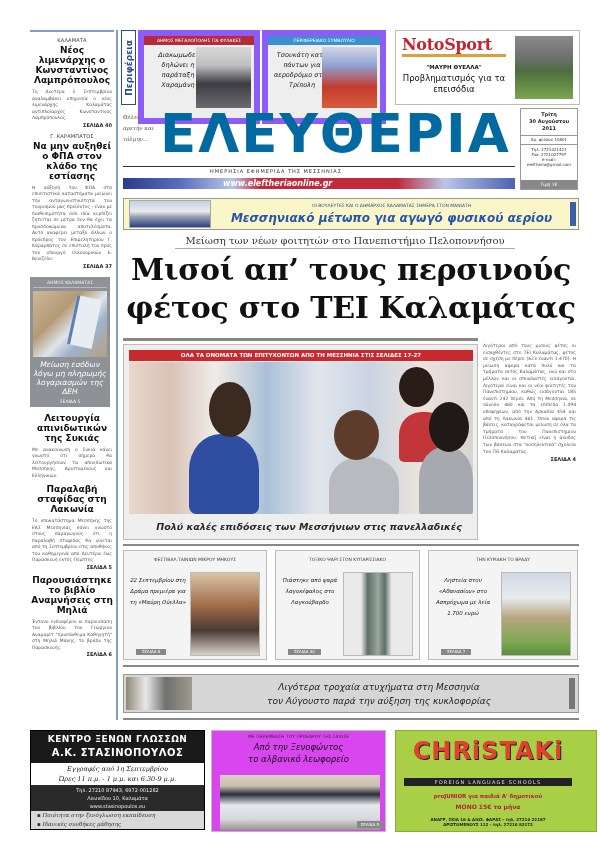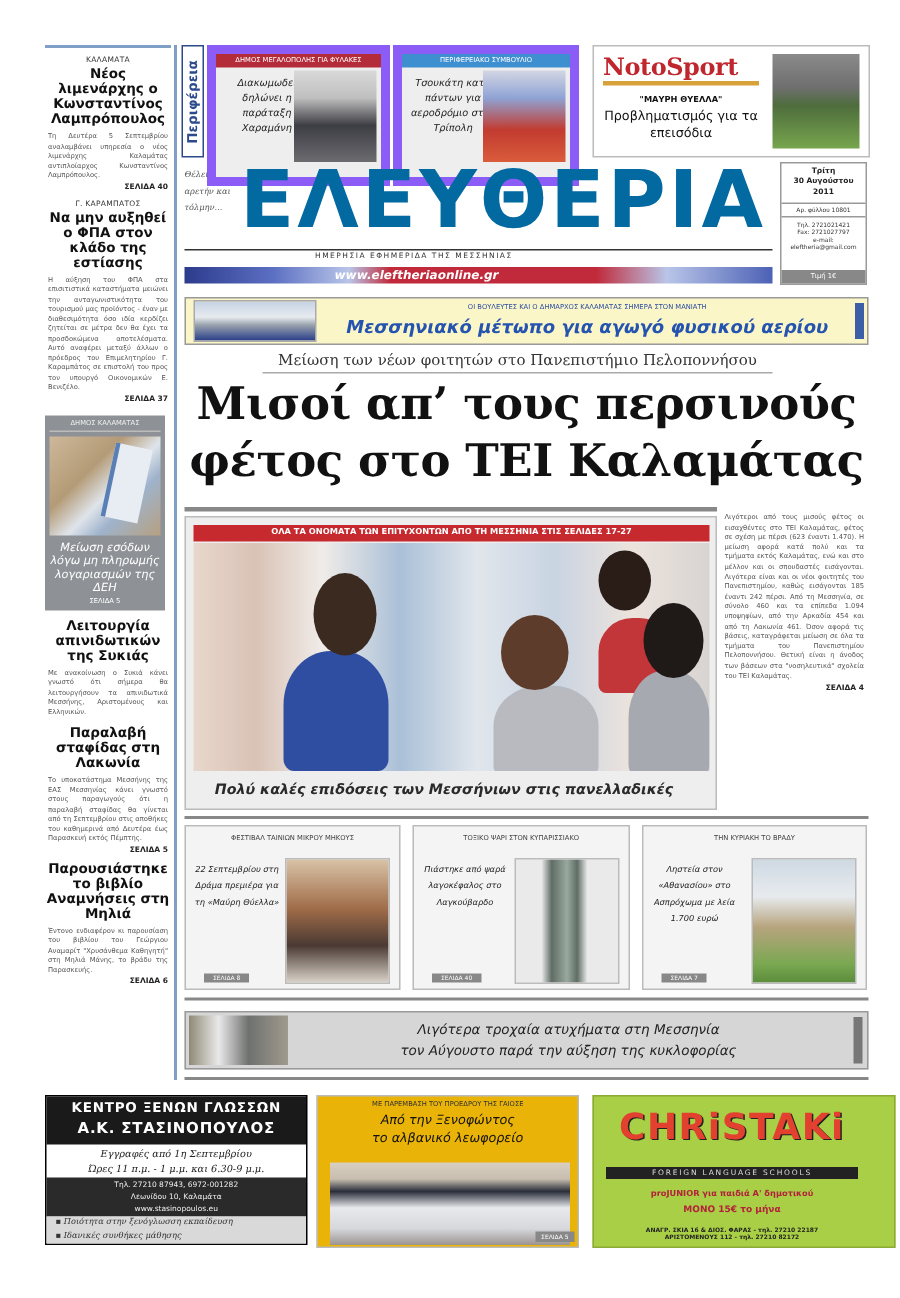--- a/index.html
+++ b/index.html
@@ -74,21 +74,21 @@
   .photo-img { position: absolute; left: 5px; top: 17px; width: 344px; height: 152px; background: linear-gradient(90deg,#e8d7cc 0%,#d9c2b6 12%,#f0ece8 25%,#aac0d8 40%,#e1e6ec 55%,#c9d4e2 70%,#ece3dc 85%,#d8d4d2 100%); overflow: hidden; }
   .p-person { position: absolute; border-radius: 45% 45% 10% 10%; }
   .p1 { left: 60px; top: 72px; width: 70px; height: 80px; background: #2f4ea2; }
   .p1h { left: 80px; top: 20px; width: 42px; height: 55px; background: #3a2a20; border-radius: 50%; }
   .p2 { left: 200px; top: 95px; width: 70px; height: 60px; background: #b9babf; }
   .p2h { left: 205px; top: 48px; width: 45px; height: 50px; background: #5d3c2b; border-radius: 50%; }
   .p3 { left: 270px; top: 50px; width: 50px; height: 50px; background: #c2363a; }
   .p3h { left: 270px; top: 5px; width: 35px; height: 40px; background: #2a1c16; border-radius: 50%; }
   .p4 { left: 290px; top: 85px; width: 54px; height: 70px; background: #a6a9b0; }
   .p4h { left: 300px; top: 40px; width: 40px; height: 50px; background: #1f1a17; border-radius: 50%; }
-  .photo-caption { position: absolute; left: 0; top: 172px; width: 344px; height: 20px; font-size: 9.5px; font-style: italic; font-weight: bold; color: #2a2a2a; line-height: 20px; text-align: center; }
+  .photo-caption { position: absolute; left: 13px; top: 172px; width: 344px; height: 20px; font-size: 9.5px; font-style: italic; font-weight: bold; color: #2a2a2a; line-height: 20px; text-align: center; }
 
   .side-text { position: absolute; left: 483px; top: 343px; width: 93px; }
   .side-body { font-size: 4.5px; line-height: 6.6px; color: #555; text-align: justify; }
   .side-page { font-size: 5px; font-weight: bold; text-align: right; color: #222; margin-top: 1px; }
   .section-rule { position: absolute; left: 123px; top: 544px; width: 456px; height: 2px; background: #888; }
 
   
   .mini { position: absolute; top: 550px; height: 110px; border: 1px solid #bbb; background: #f4f4f4; }
   .mini-kicker { text-align: center; font-size: 4.5px; color: #444; padding-top: 6px; }
   .mini-text { position: absolute; left: 4px; top: 24px; width: 60px; text-align: center; font-size: 5.5px; line-height: 11px; font-style: italic; color: #222; }
@@ -111,21 +111,21 @@
 
   
   .ad-lang { position: absolute; left: 30px; top: 730px; width: 175px; height: 100px; border: 1px solid #000000; background: #fff; }
   .ad-lang-top { background: #1a1a1a; color: #fff; text-align: center; height: 32px; padding-top: 2px; }
   .ad-lang-top .l1 { font-size: 9px; font-weight: bold; letter-spacing: .5px; line-height: 13px; }
   .ad-lang-top .l2 { font-size: 10px; font-weight: bold; line-height: 14px; letter-spacing: .5px; }
   .ad-lang-mid { text-align: center; font-family: "DejaVu Serif", serif; font-style: italic; font-size: 6.5px; line-height: 10px; color: #222; height: 22px; padding-top: 1px; }
   .ad-lang-dark { background: #2a2a2a; color: #eee; text-align: center; font-size: 5px; line-height: 8px; height: 26px; padding-top: 1px; }
   .ad-lang-bottom { background: #d9d9d9; font-family: "DejaVu Serif", serif; font-style: italic; font-size: 5.5px; line-height: 9px; color: #333; padding-left: 6px; height: 18px; }
 
-  .ad-bus { position: absolute; left: 211px; top: 730px; width: 175px; height: 102px; border: 1px solid #bbb; background: #eab308; }
+  .ad-bus { position: absolute; left: 211px; top: 730px; width: 175px; height: 102px; border: 1px solid #bbb; background: #d946ef; }
   .bus-kicker { text-align: center; font-size: 4.5px; color: #333; padding-top: 3px; }
   .bus-title { text-align: center; font-size: 8.5px; line-height: 12px; font-style: italic; color: #111; margin-top: 2px; }
   .bus-photo { position: absolute; left: 8px; top: 44px; width: 160px; height: 55px; background: linear-gradient(180deg,#d9cfc0 0%,#c8beb0 20%,#2a2e3a 35%,#e8e9ec 55%,#d6d8dc 80%,#9c9490 100%); }
   .bus-page { position: absolute; right: 2px; bottom: 3px; height: 7px; padding: 0 4px; background: #888; color: #fff; font-size: 4px; line-height: 7px; }
 
   .ad-christaki { position: absolute; left: 395px; top: 730px; width: 202px; height: 102px; background: #a8cf45; border: 1px solid #8aa935; }
   .chr-logo { position: absolute; left: 8px; top: 6px; width: 168px; text-align: center; font-size: 24px; font-weight: bold; color: #e2412f; letter-spacing: 1px; text-shadow: 1px 1px 0 #222; }
   .chr-sub { position: absolute; left: 8px; top: 47px; width: 168px; height: 8px; background: #222; color: #ddd; font-size: 5px; line-height: 8px; letter-spacing: 1.2px; text-align: center; }
   .chr-promo { position: absolute; left: 8px; top: 62px; width: 168px; text-align: center; font-size: 5.5px; font-weight: bold; color: #b3223a; }
   .chr-price { position: absolute; left: 8px; top: 72px; width: 168px; text-align: center; font-size: 6px; font-weight: bold; color: #b3223a; }

